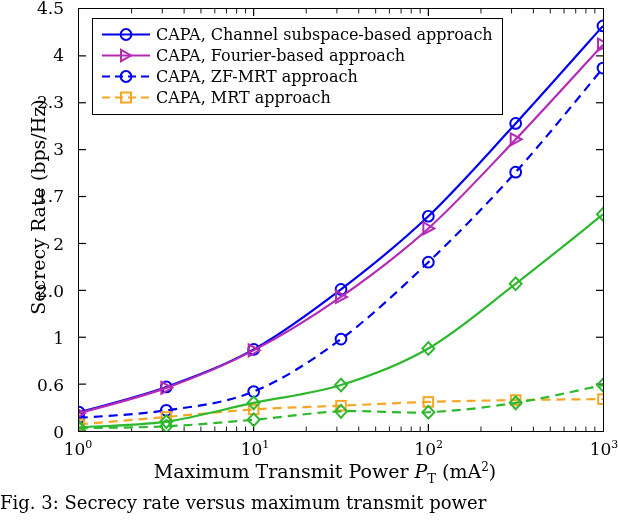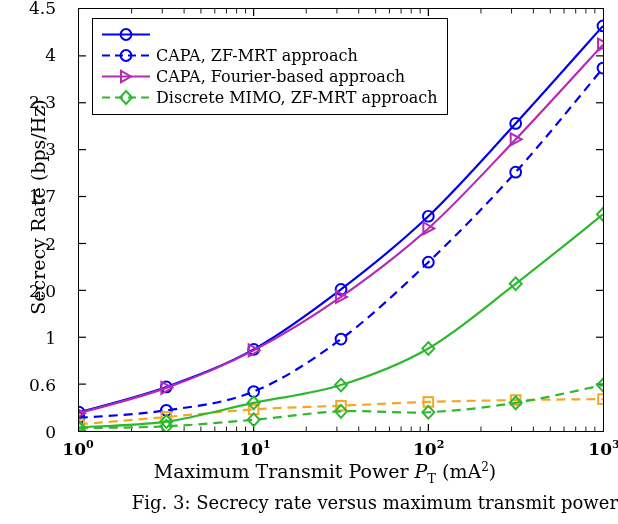--- a/index.html
+++ b/index.html
@@ -33,21 +33,21 @@
   #svg-layer {
     position: absolute;
     left: 0;
     top: 0;
     width: 100%;
     height: 100%;
   }
   
   .ytick {
     position: absolute;
-    right: 16px;
+    right: 8px;
     text-align: right;
     font-size: 17px;
     line-height: 17px;
     transform: translateY(-8px);
     white-space: nowrap;
     margin-left: 28px;
   }
   #ytick-col {
     position: absolute;
     left: 18px;
@@ -66,21 +66,20 @@
   .xtick sup {
     font-size: 11px;
     vertical-align: super;
   }
   #xtick-row {
     position: absolute;
     left: 78px;
     top: 436px;
     width: 428px;
     height: 24px;
-    font-weight: bold;
   }
   #ylabel {
     position: absolute;
     left: -112px;
     top: 196px;
     width: 300px;
     text-align: center;
     font-size: 19px;
     transform: rotate(-90deg);
     white-space: nowrap;
@@ -128,21 +127,21 @@
     line-height: 17px;
     white-space: nowrap;
     padding-left: 4px;
   }
   
   #caption {
     position: absolute;
     left: 0;
     top: 492px;
     width: 618px;
-    text-align: right;
+    text-align: left;
     font-size: 18px;
     white-space: nowrap;
   }
 </style>
 </head>
 <body>
 
 <div id="root">
 
   <div id="ytick-col">
@@ -388,44 +387,45 @@
   </div>
 
   <div id="legend">
     <div class="legend-row">
       <span class="legend-sample">
         <svg width="52" height="21" viewBox="0 0 52 21">
             <line x1="2" y1="10.5" x2="50" y2="10.5" stroke="#0000ee" stroke-width="2.2"></line>
             <circle cx="26" cy="10.5" r="5.4" fill="none" stroke="#0000ee" stroke-width="2"></circle>
           </svg>
       </span>
+      <span class="legend-text">CAPA, Channel subspace-based approach</span>
+    </div>
+    <div class="legend-row">
+      <span class="legend-sample">
+        <svg width="52" height="21" viewBox="0 0 52 21">
+            <line x1="2" y1="10.5" x2="50" y2="10.5" stroke="#b52ab5" stroke-width="2.2"></line>
+            <polygon points="21,4.8 31,10.5 21,16.2" fill="none" stroke="#b52ab5" stroke-width="2"></polygon>
+          </svg>
+      </span>
+      <span class="legend-text">CAPA, Fourier-based approach</span>
     </div>
     <div class="legend-row">
       <span class="legend-sample">
         <svg width="52" height="21" viewBox="0 0 52 21">
             <line x1="2" y1="10.5" x2="50" y2="10.5" stroke="#0000ee" stroke-width="2.2" stroke-dasharray="8,5"></line>
             <circle cx="26" cy="10.5" r="5.4" fill="none" stroke="#0000ee" stroke-width="2"></circle>
           </svg>
       </span>
       <span class="legend-text">CAPA, ZF-MRT approach</span>
     </div>
     <div class="legend-row">
       <span class="legend-sample">
         <svg width="52" height="21" viewBox="0 0 52 21">
-            <line x1="2" y1="10.5" x2="50" y2="10.5" stroke="#b52ab5" stroke-width="2.2"></line>
-            <polygon points="21,4.8 31,10.5 21,16.2" fill="none" stroke="#b52ab5" stroke-width="2"></polygon>
+            <line x1="2" y1="10.5" x2="50" y2="10.5" stroke="#f5a623" stroke-width="2.2" stroke-dasharray="8,5"></line>
+            <rect x="21" y="5.5" width="10" height="10" fill="none" stroke="#f5a623" stroke-width="2"></rect>
           </svg>
       </span>
-      <span class="legend-text">CAPA, Fourier-based approach</span>
-    </div>
-    <div class="legend-row">
-      <span class="legend-sample">
-        <svg width="52" height="21" viewBox="0 0 52 21">
-            <line x1="2" y1="10.5" x2="50" y2="10.5" stroke="#2db82d" stroke-width="2.2" stroke-dasharray="8,5"></line>
-            <polygon points="26,4 32,10.5 26,17 20,10.5" fill="none" stroke="#2db82d" stroke-width="2"></polygon>
-          </svg>
-      </span>
-      <span class="legend-text">Discrete MIMO, ZF-MRT approach</span>
+      <span class="legend-text">CAPA, MRT approach</span>
     </div>
   </div>
 
   <div id="caption">Fig. 3: Secrecy rate versus maximum transmit power</div>
 </div>
 
 </body></html>

